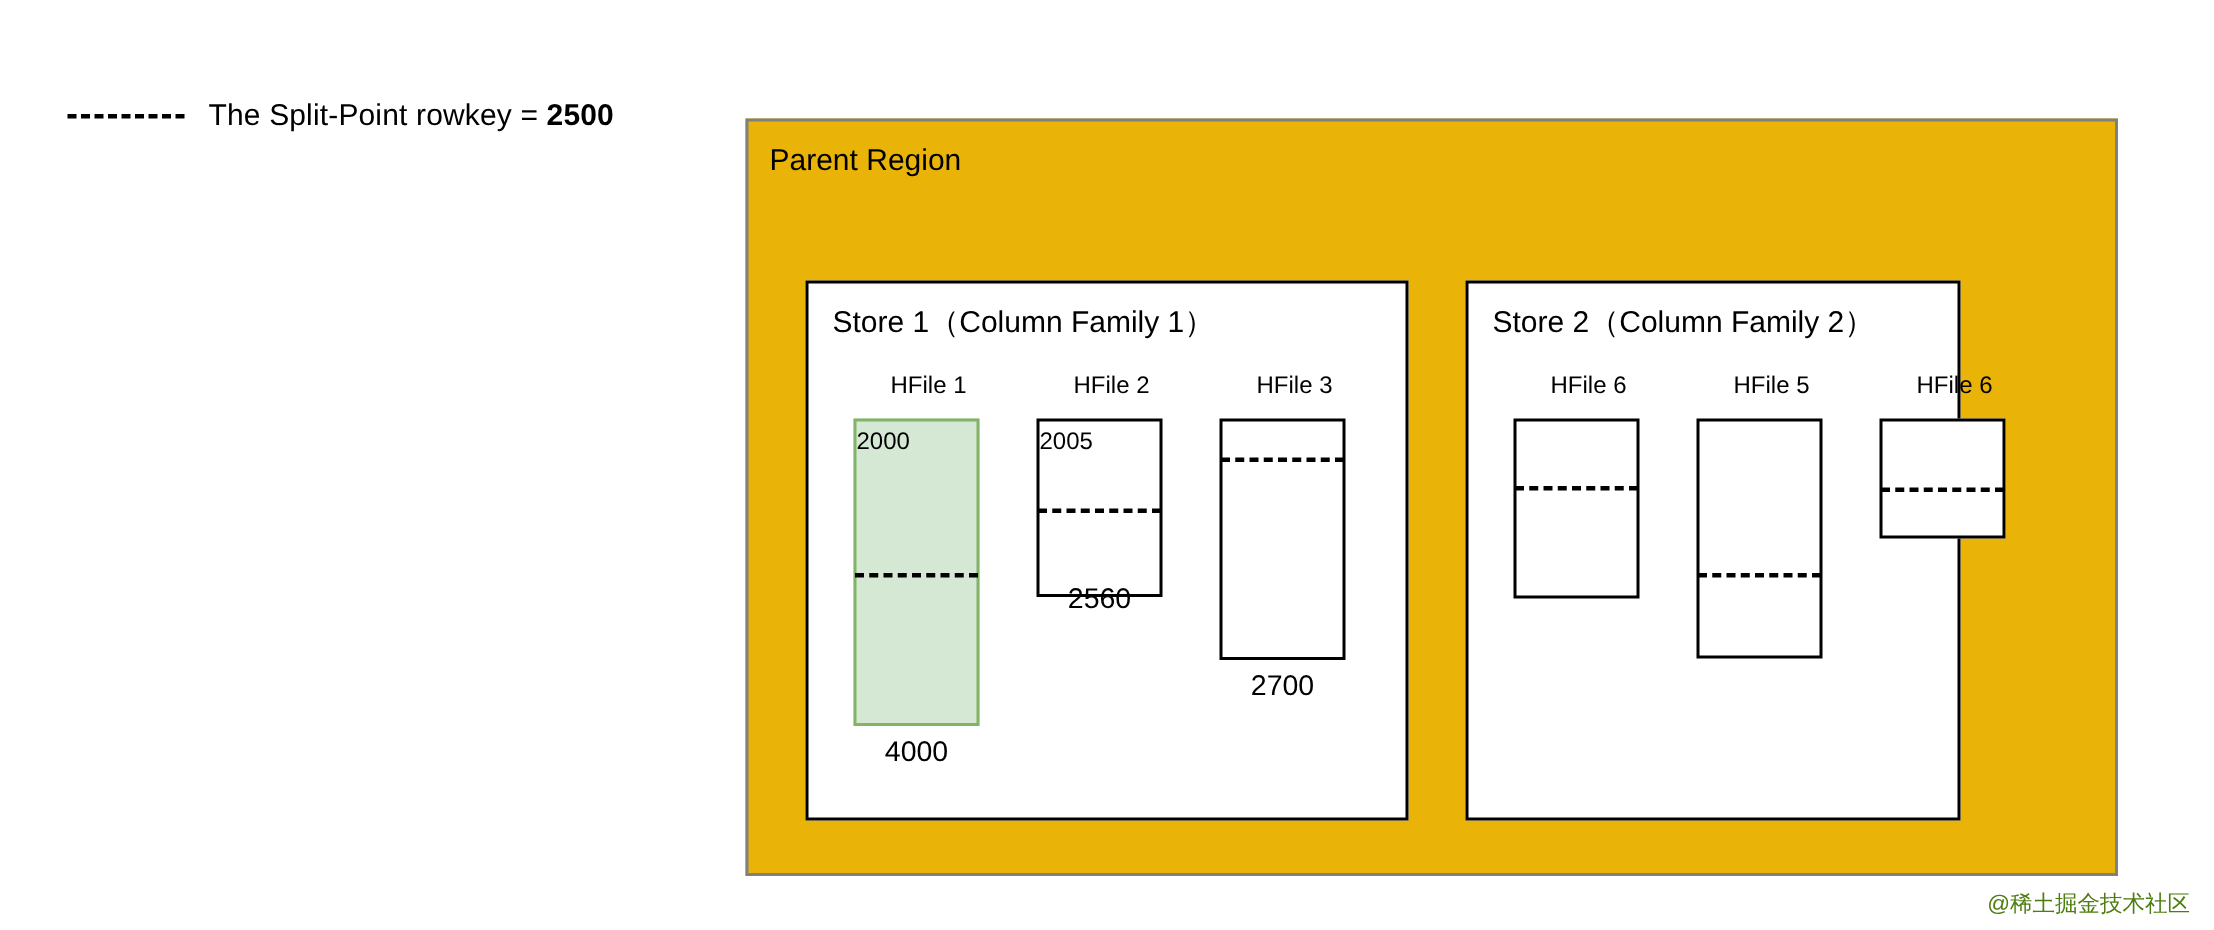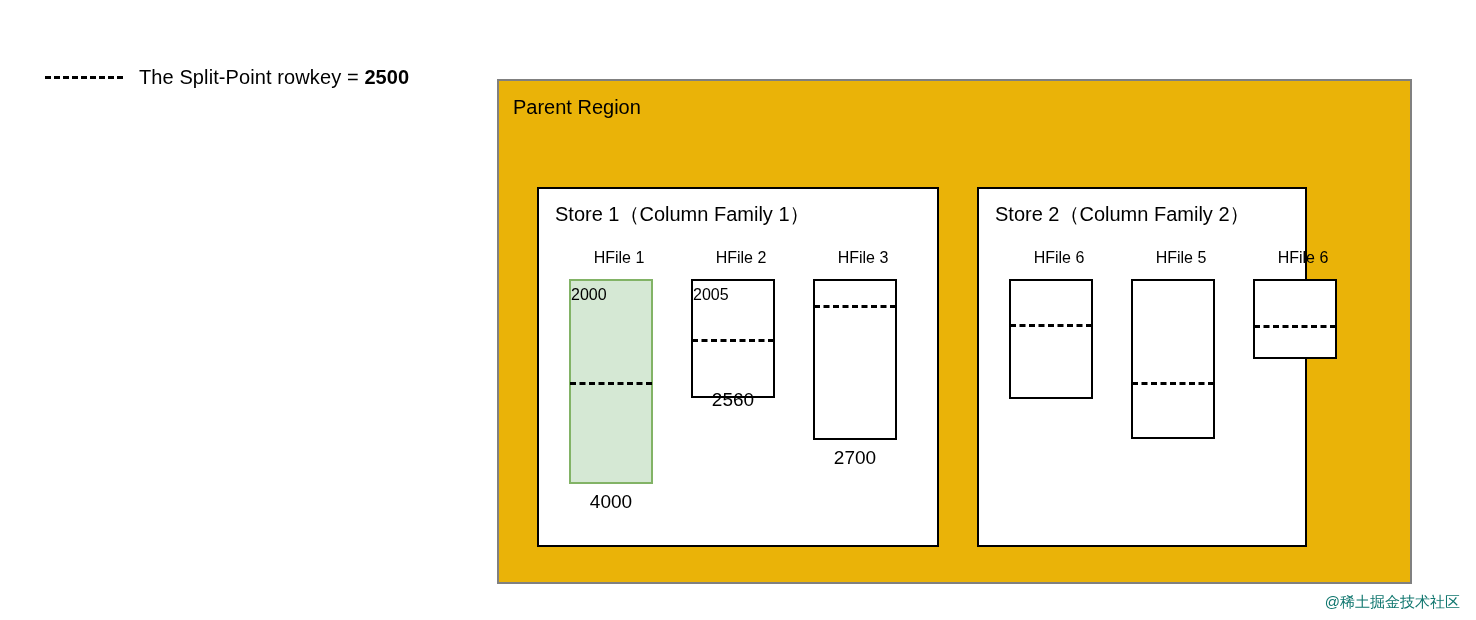--- a/index.html
+++ b/index.html
@@ -130,21 +130,21 @@
     font-size: 19px;
     white-space: nowrap;
   }
 
   
   #watermark {
     position: absolute;
     right: 16px;
     bottom: 8px;
     font-size: 15px;
-    color: #0f766e;
+    color: #4d7c0f;
     white-space: nowrap;
   }
 </style>
 </head>
 <body>
 
 <div id="legend">
   <div id="legend-dash"></div>
   <div id="legend-text">
     <span>The Split-Point rowkey = </span><b>2500</b>

